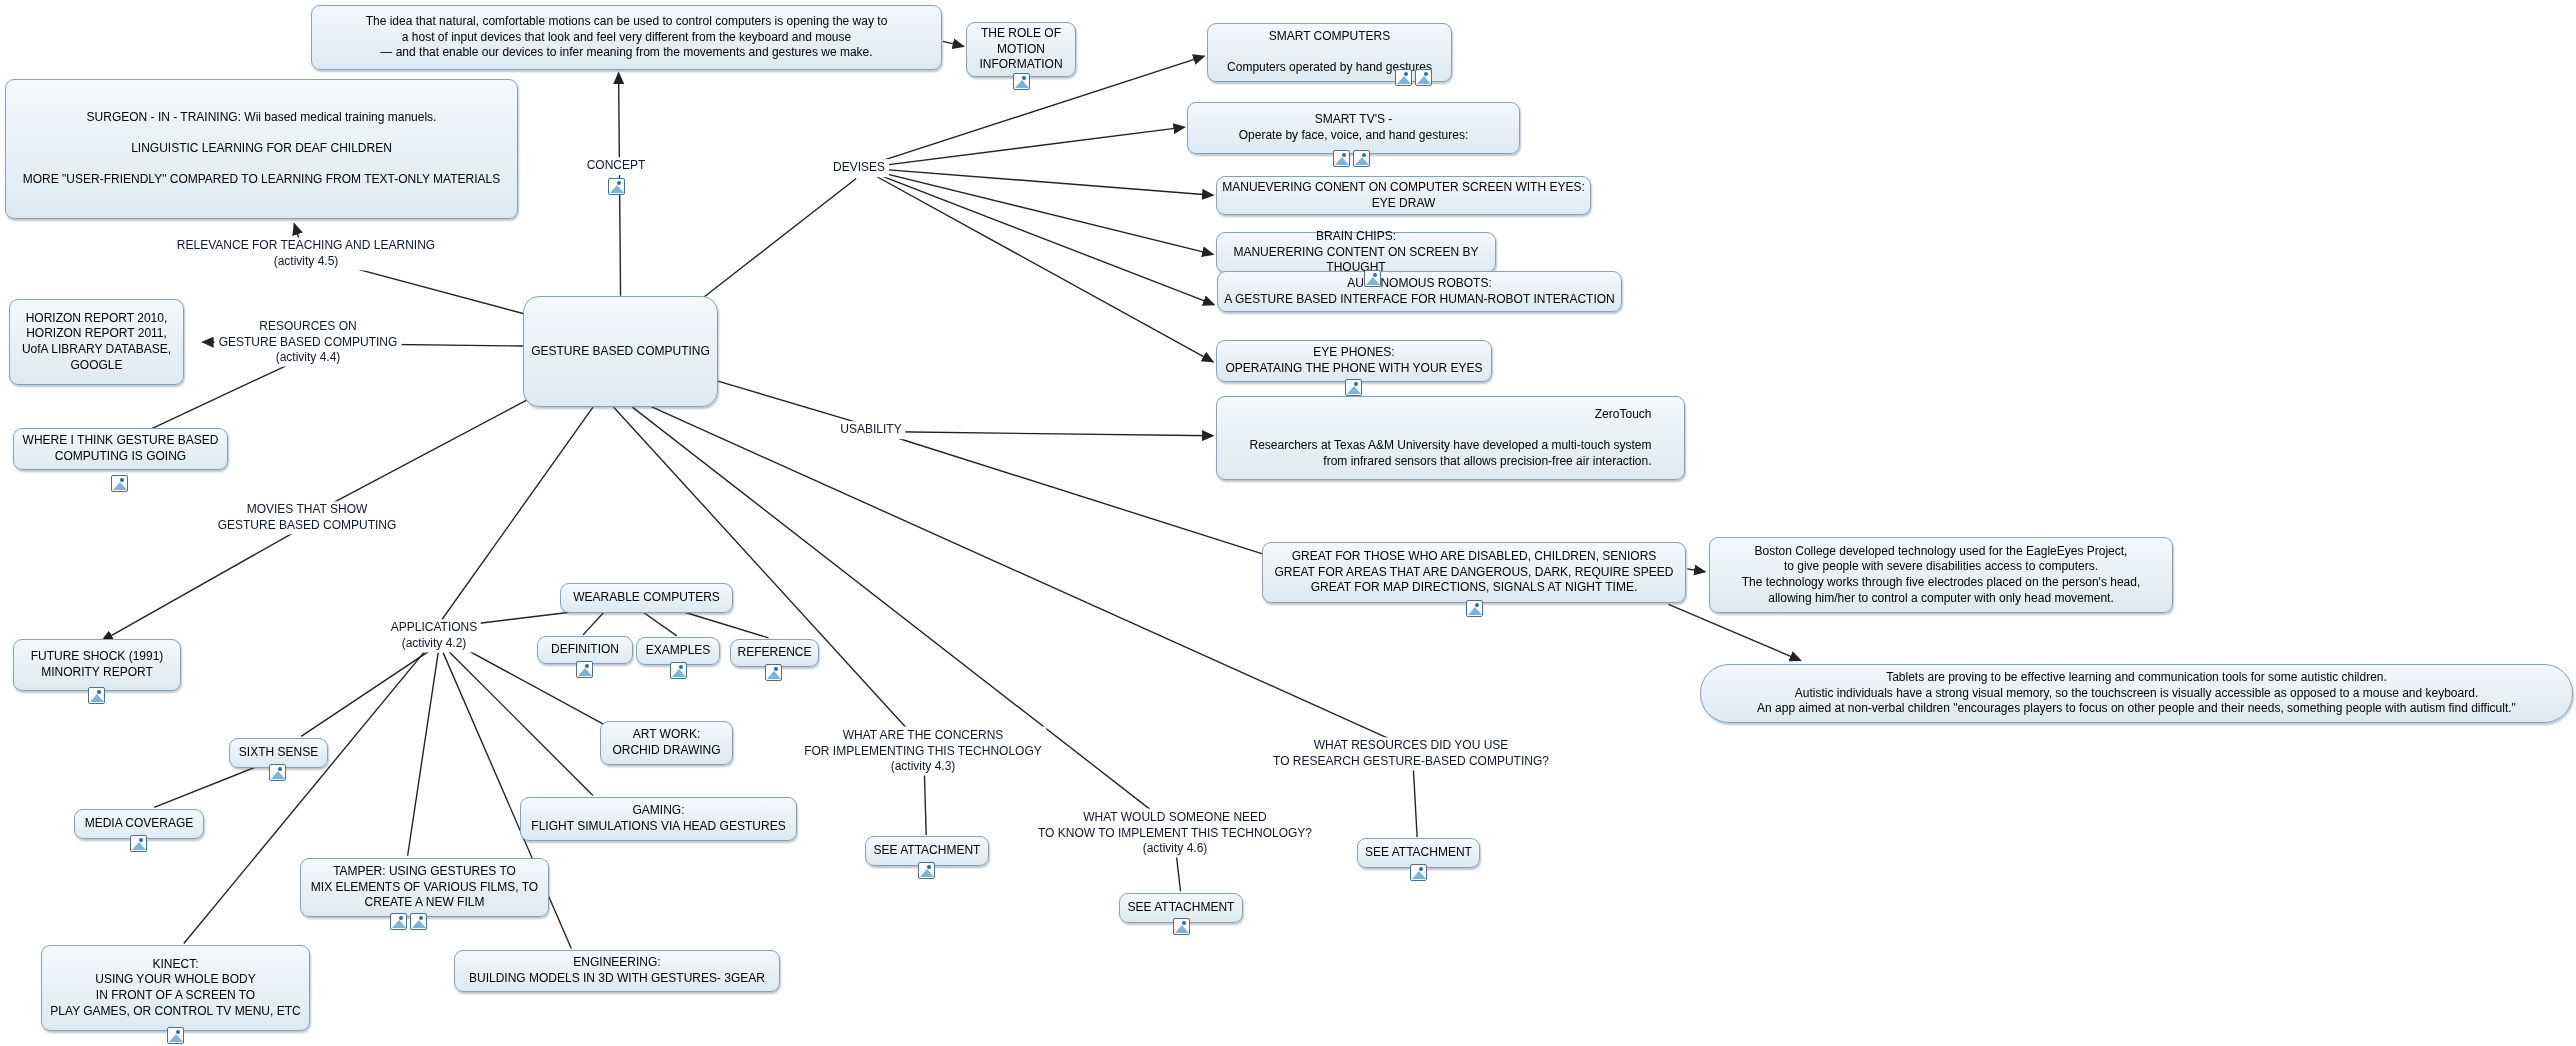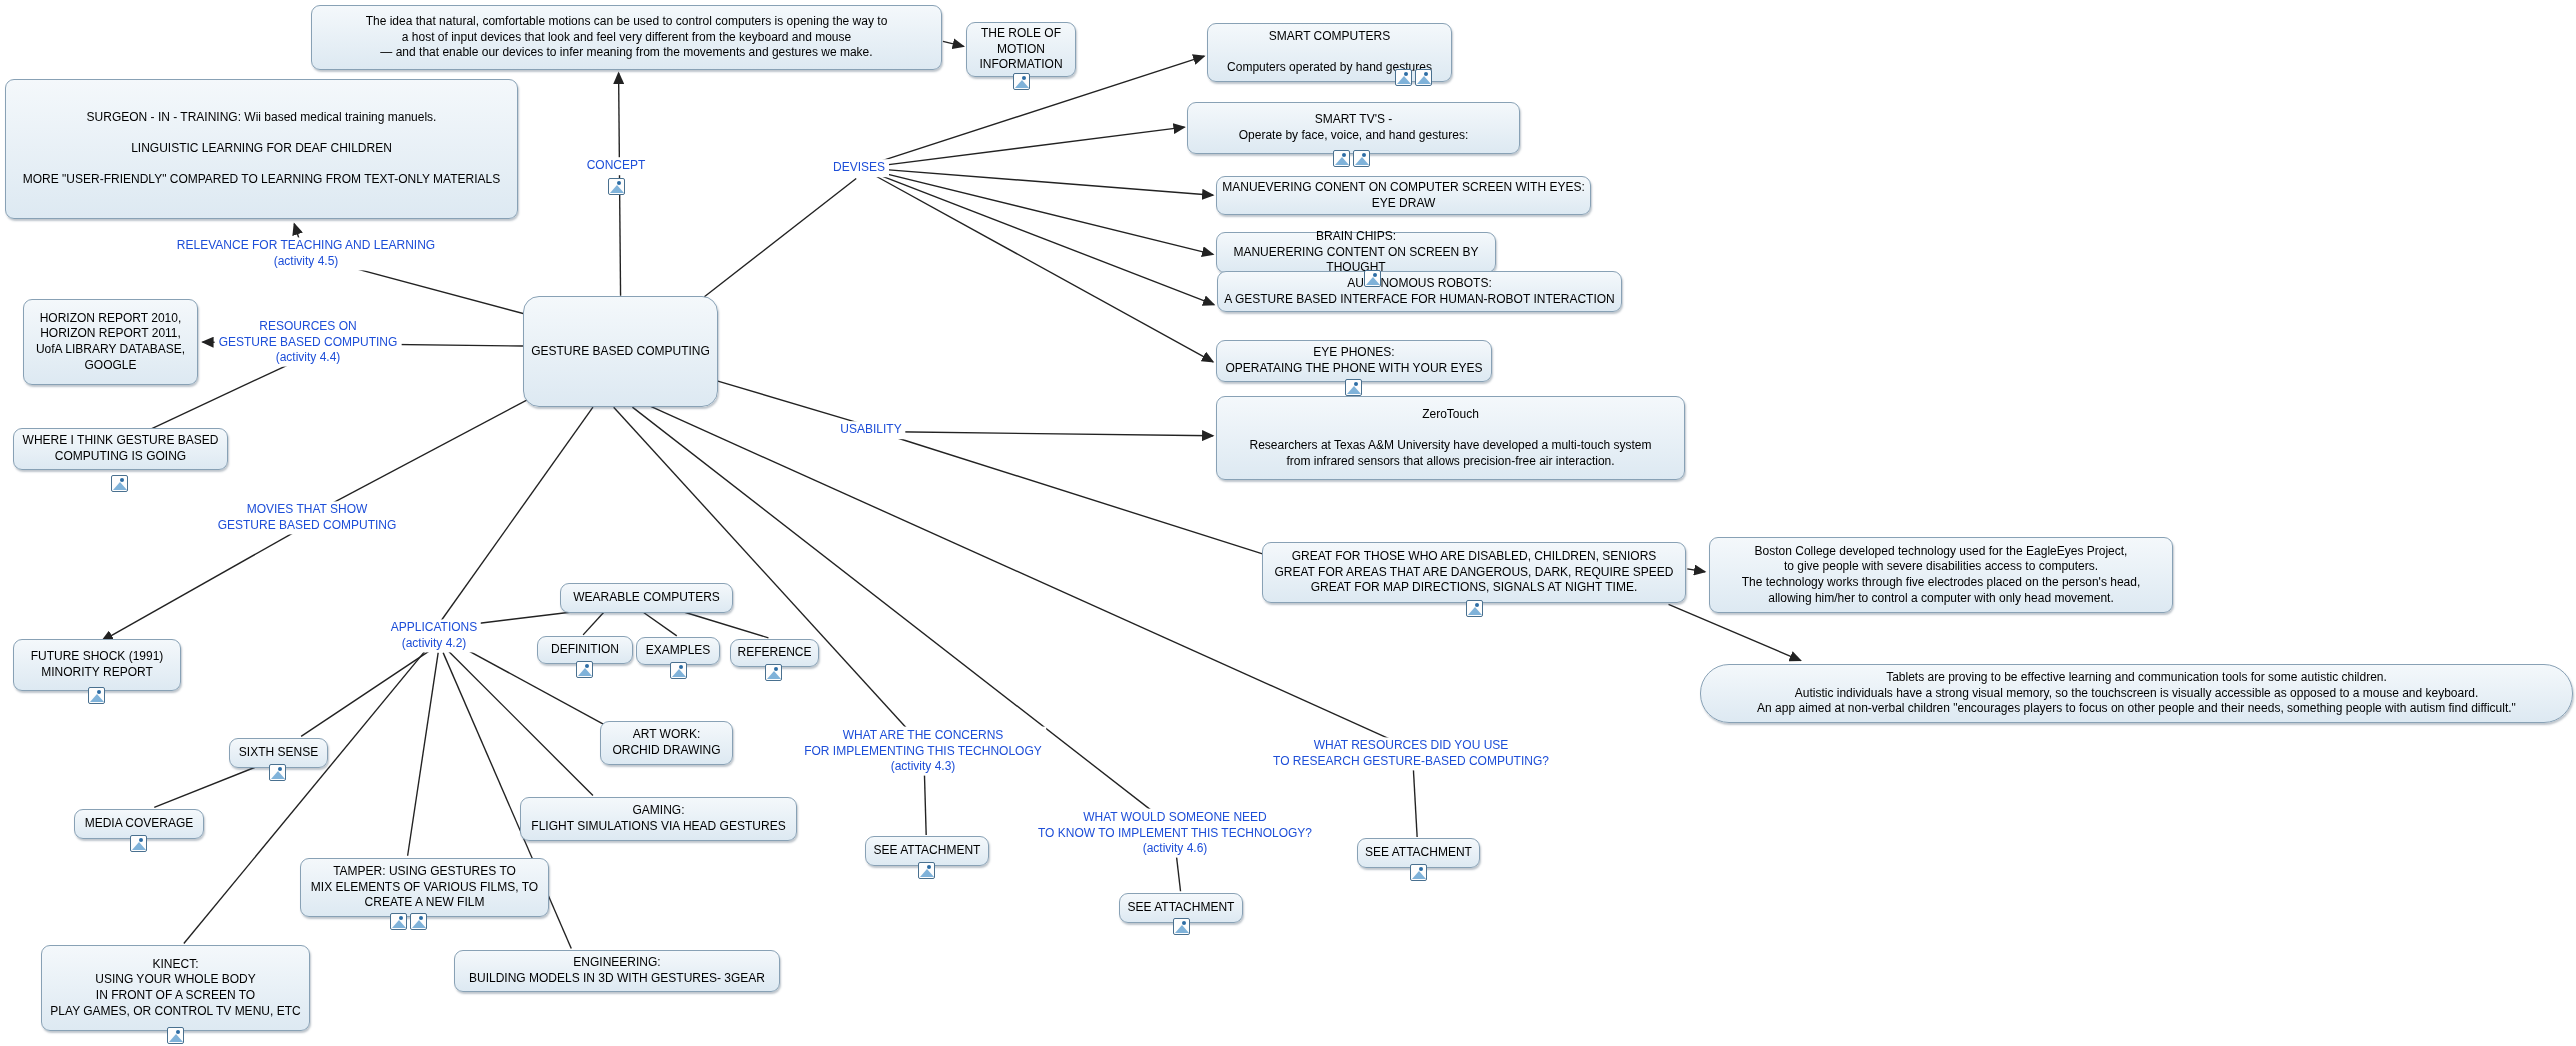--- a/index.html
+++ b/index.html
@@ -14,21 +14,21 @@
     background:linear-gradient(180deg,#f4f8fb 0%,#dde9f2 100%);
     border:1px solid #88a1b5; border-radius:9px;
     box-shadow:1px 2px 2px rgba(70,90,110,0.35);
     padding:2px 5px;
   }
   .node.main { border-radius:16px; font-weight:normal; }
 
   .label {
     position:absolute; z-index:2; transform:translate(-50%,-50%);
     text-align:center; white-space:pre; font-size:12px; line-height:1.3;
-    background:#ffffff; padding:1px 4px; color:#1d4ed8;
+    background:#ffffff; padding:1px 4px; color:#0f172a;
   }
 
   .res-icon {
     position:absolute; z-index:3; width:17px; height:17px; box-sizing:border-box;
     background:#fdfdfd; border:1px solid #49708f; border-radius:2px; overflow:hidden;
   }
   .res-icon::before {
     content:""; position:absolute; right:3px; top:2px;
     width:4px; height:4px; border-radius:50%; background:#2e6da4;
   }
@@ -147,26 +147,26 @@
   <div class="node" style="left:1216px;top:176px;width:375px;height:39px;">MANUEVERING CONENT ON COMPUTER SCREEN WITH EYES:
 EYE DRAW</div>
   <div class="node" style="left:1216px;top:232px;width:280px;height:41px;">BRAIN CHIPS:
 MANUERERING CONTENT ON SCREEN BY THOUGHT</div>
   <span class="res-icon" style="left:1364px;top:270px;"></span>
   <div class="node" style="left:1217px;top:271px;width:405px;height:41px;">AUTONOMOUS ROBOTS:
 A GESTURE BASED INTERFACE FOR HUMAN-ROBOT INTERACTION</div>
   <div class="node" style="left:1216px;top:340px;width:276px;height:42px;">EYE PHONES:
 OPERATAING THE PHONE WITH YOUR EYES</div>
   <span class="res-icon" style="left:1345px;top:379px;"></span>
-  <div class="node" style="left:1216px;top:396px;width:469px;height:84px;">ZeroTouch
+  <div class="node" style="left:1216px;top:396px;width:469px;height:84px;text-align:right;">ZeroTouch
 
 Researchers at Texas A&amp;M University have developed a multi-touch system
 from infrared sensors that allows precision-free air interaction.</div>
 
-  <div class="node" style="left:23px;top:299px;width:175px;height:86px;">HORIZON REPORT 2010,
+  <div class="node" style="left:9px;top:299px;width:175px;height:86px;">HORIZON REPORT 2010,
 HORIZON REPORT 2011,
 UofA LIBRARY DATABASE,
 GOOGLE</div>
   <div class="node" style="left:13px;top:428px;width:215px;height:42px;">WHERE I THINK GESTURE BASED
 COMPUTING IS GOING</div>
   <span class="res-icon" style="left:111px;top:475px;"></span>
   <div class="node" style="left:13px;top:639px;width:168px;height:52px;">FUTURE SHOCK (1991)
 MINORITY REPORT</div>
   <span class="res-icon" style="left:88px;top:687px;"></span>
 

